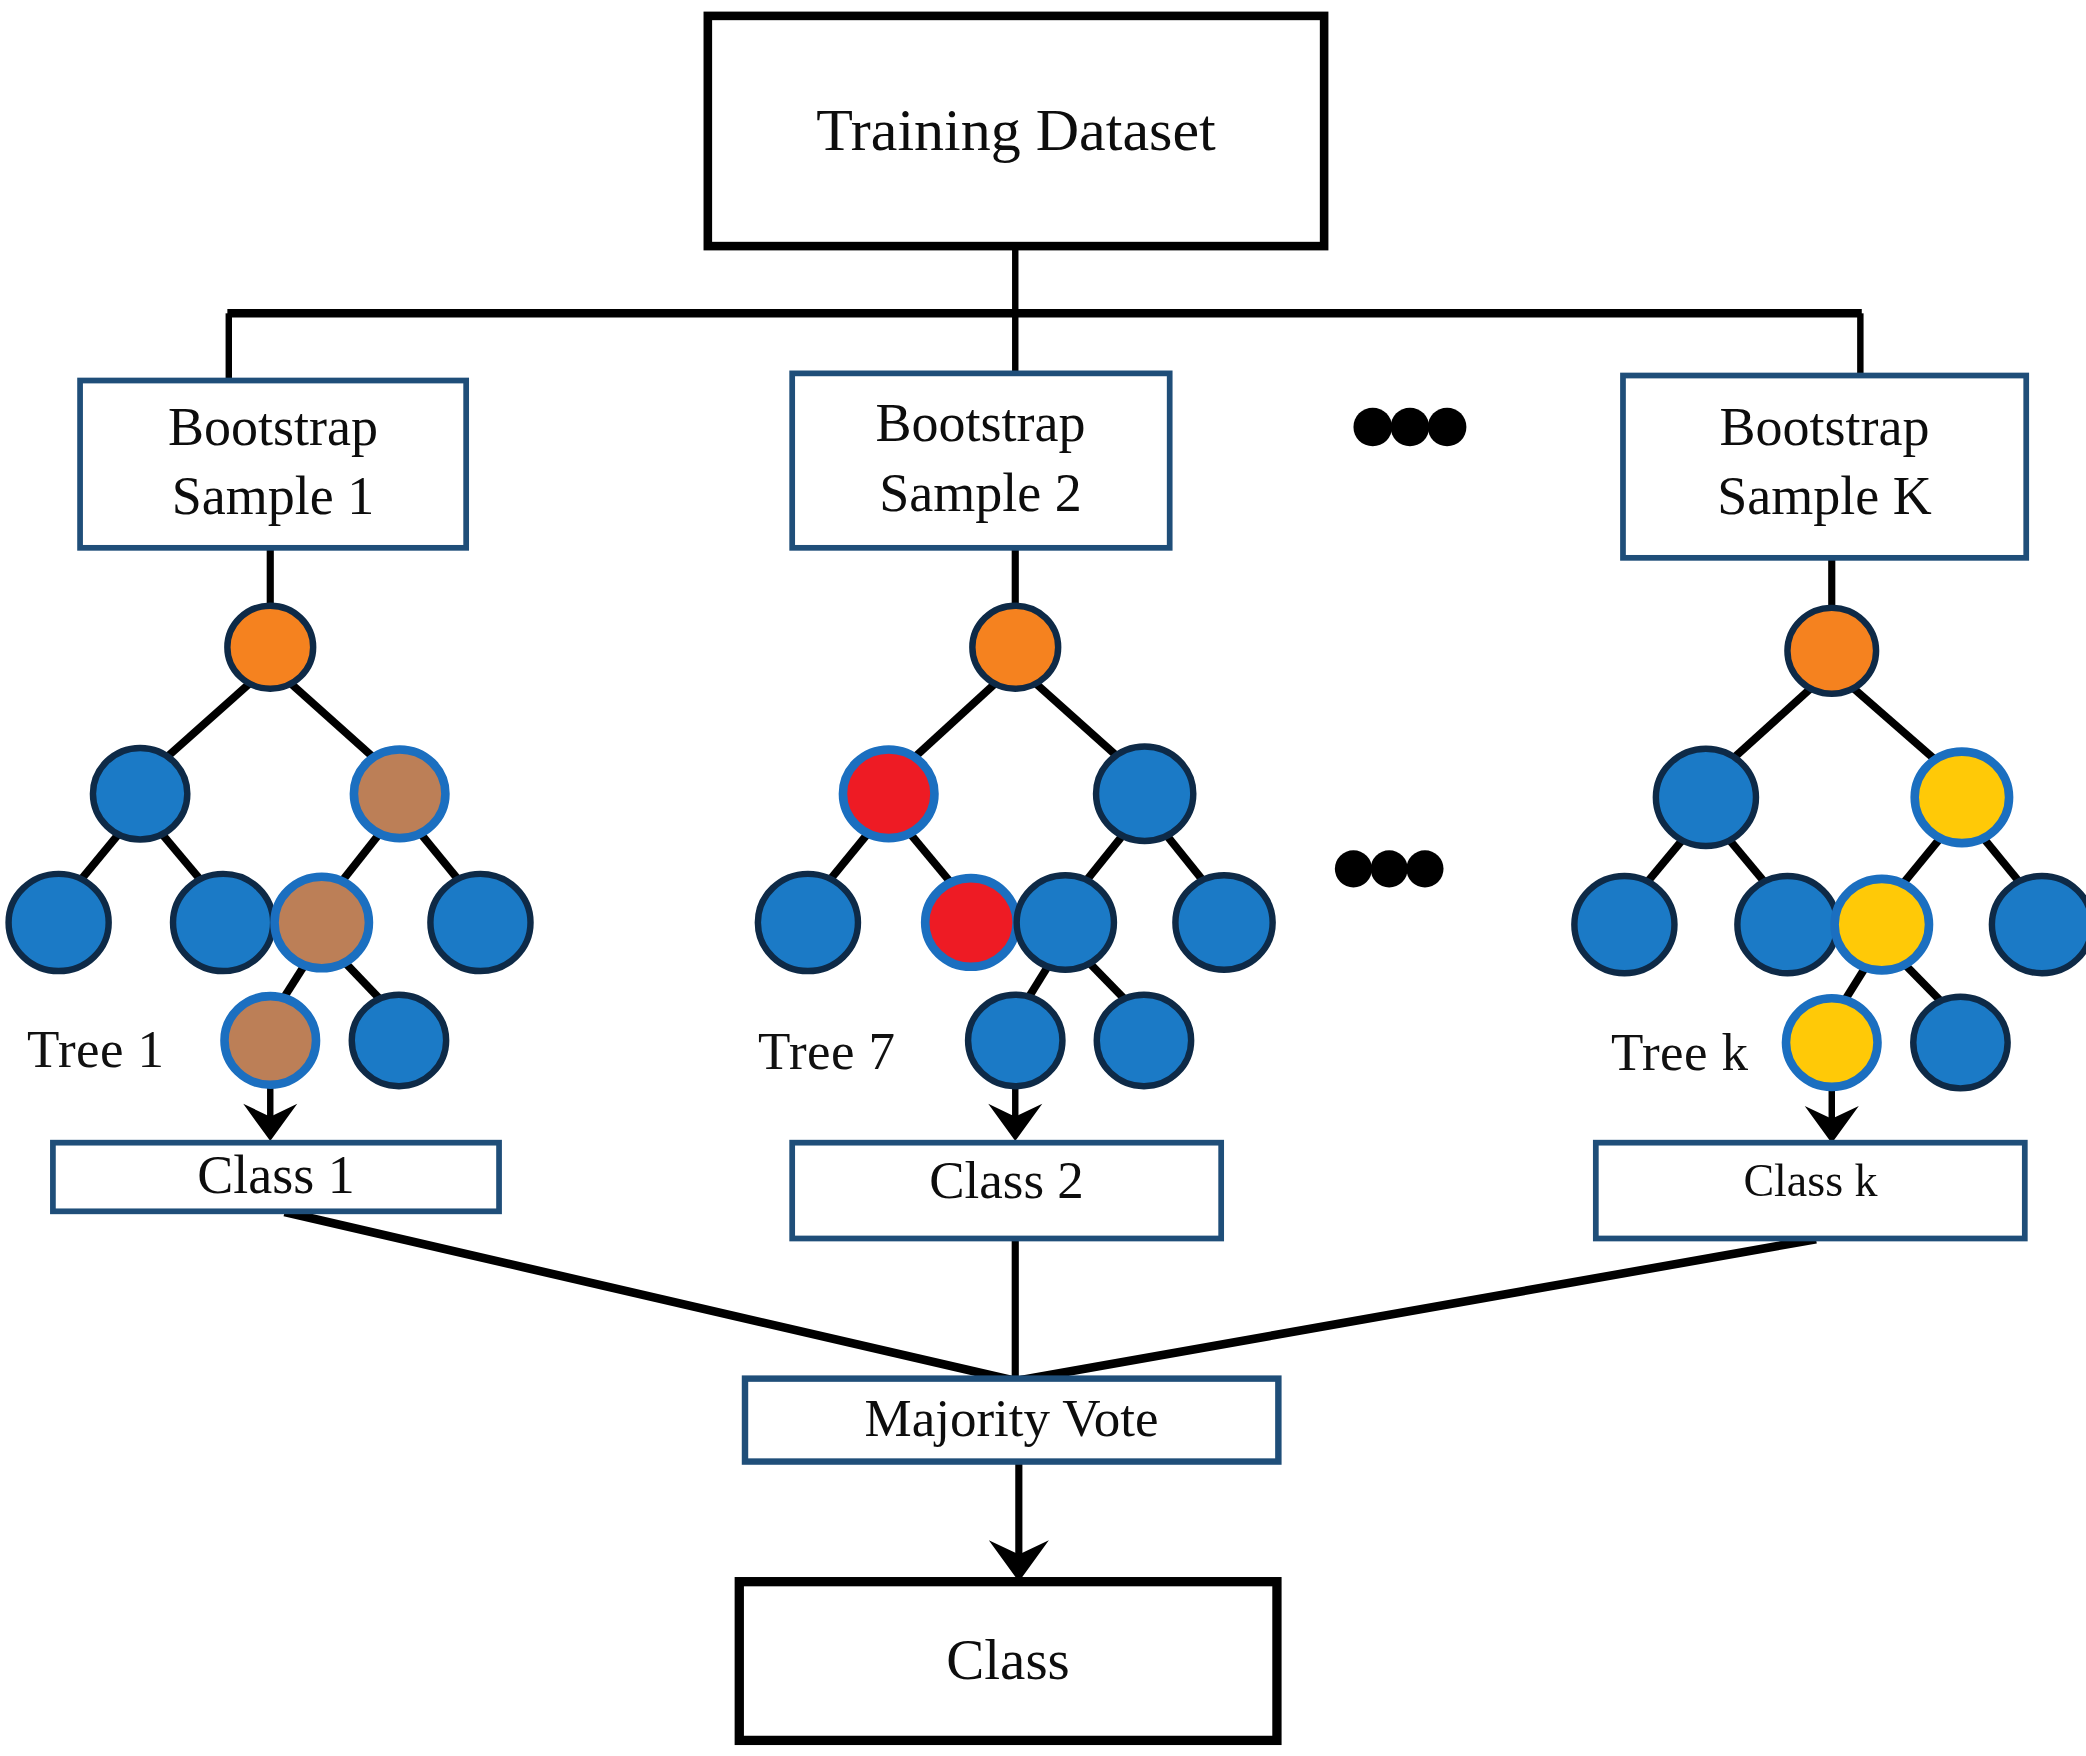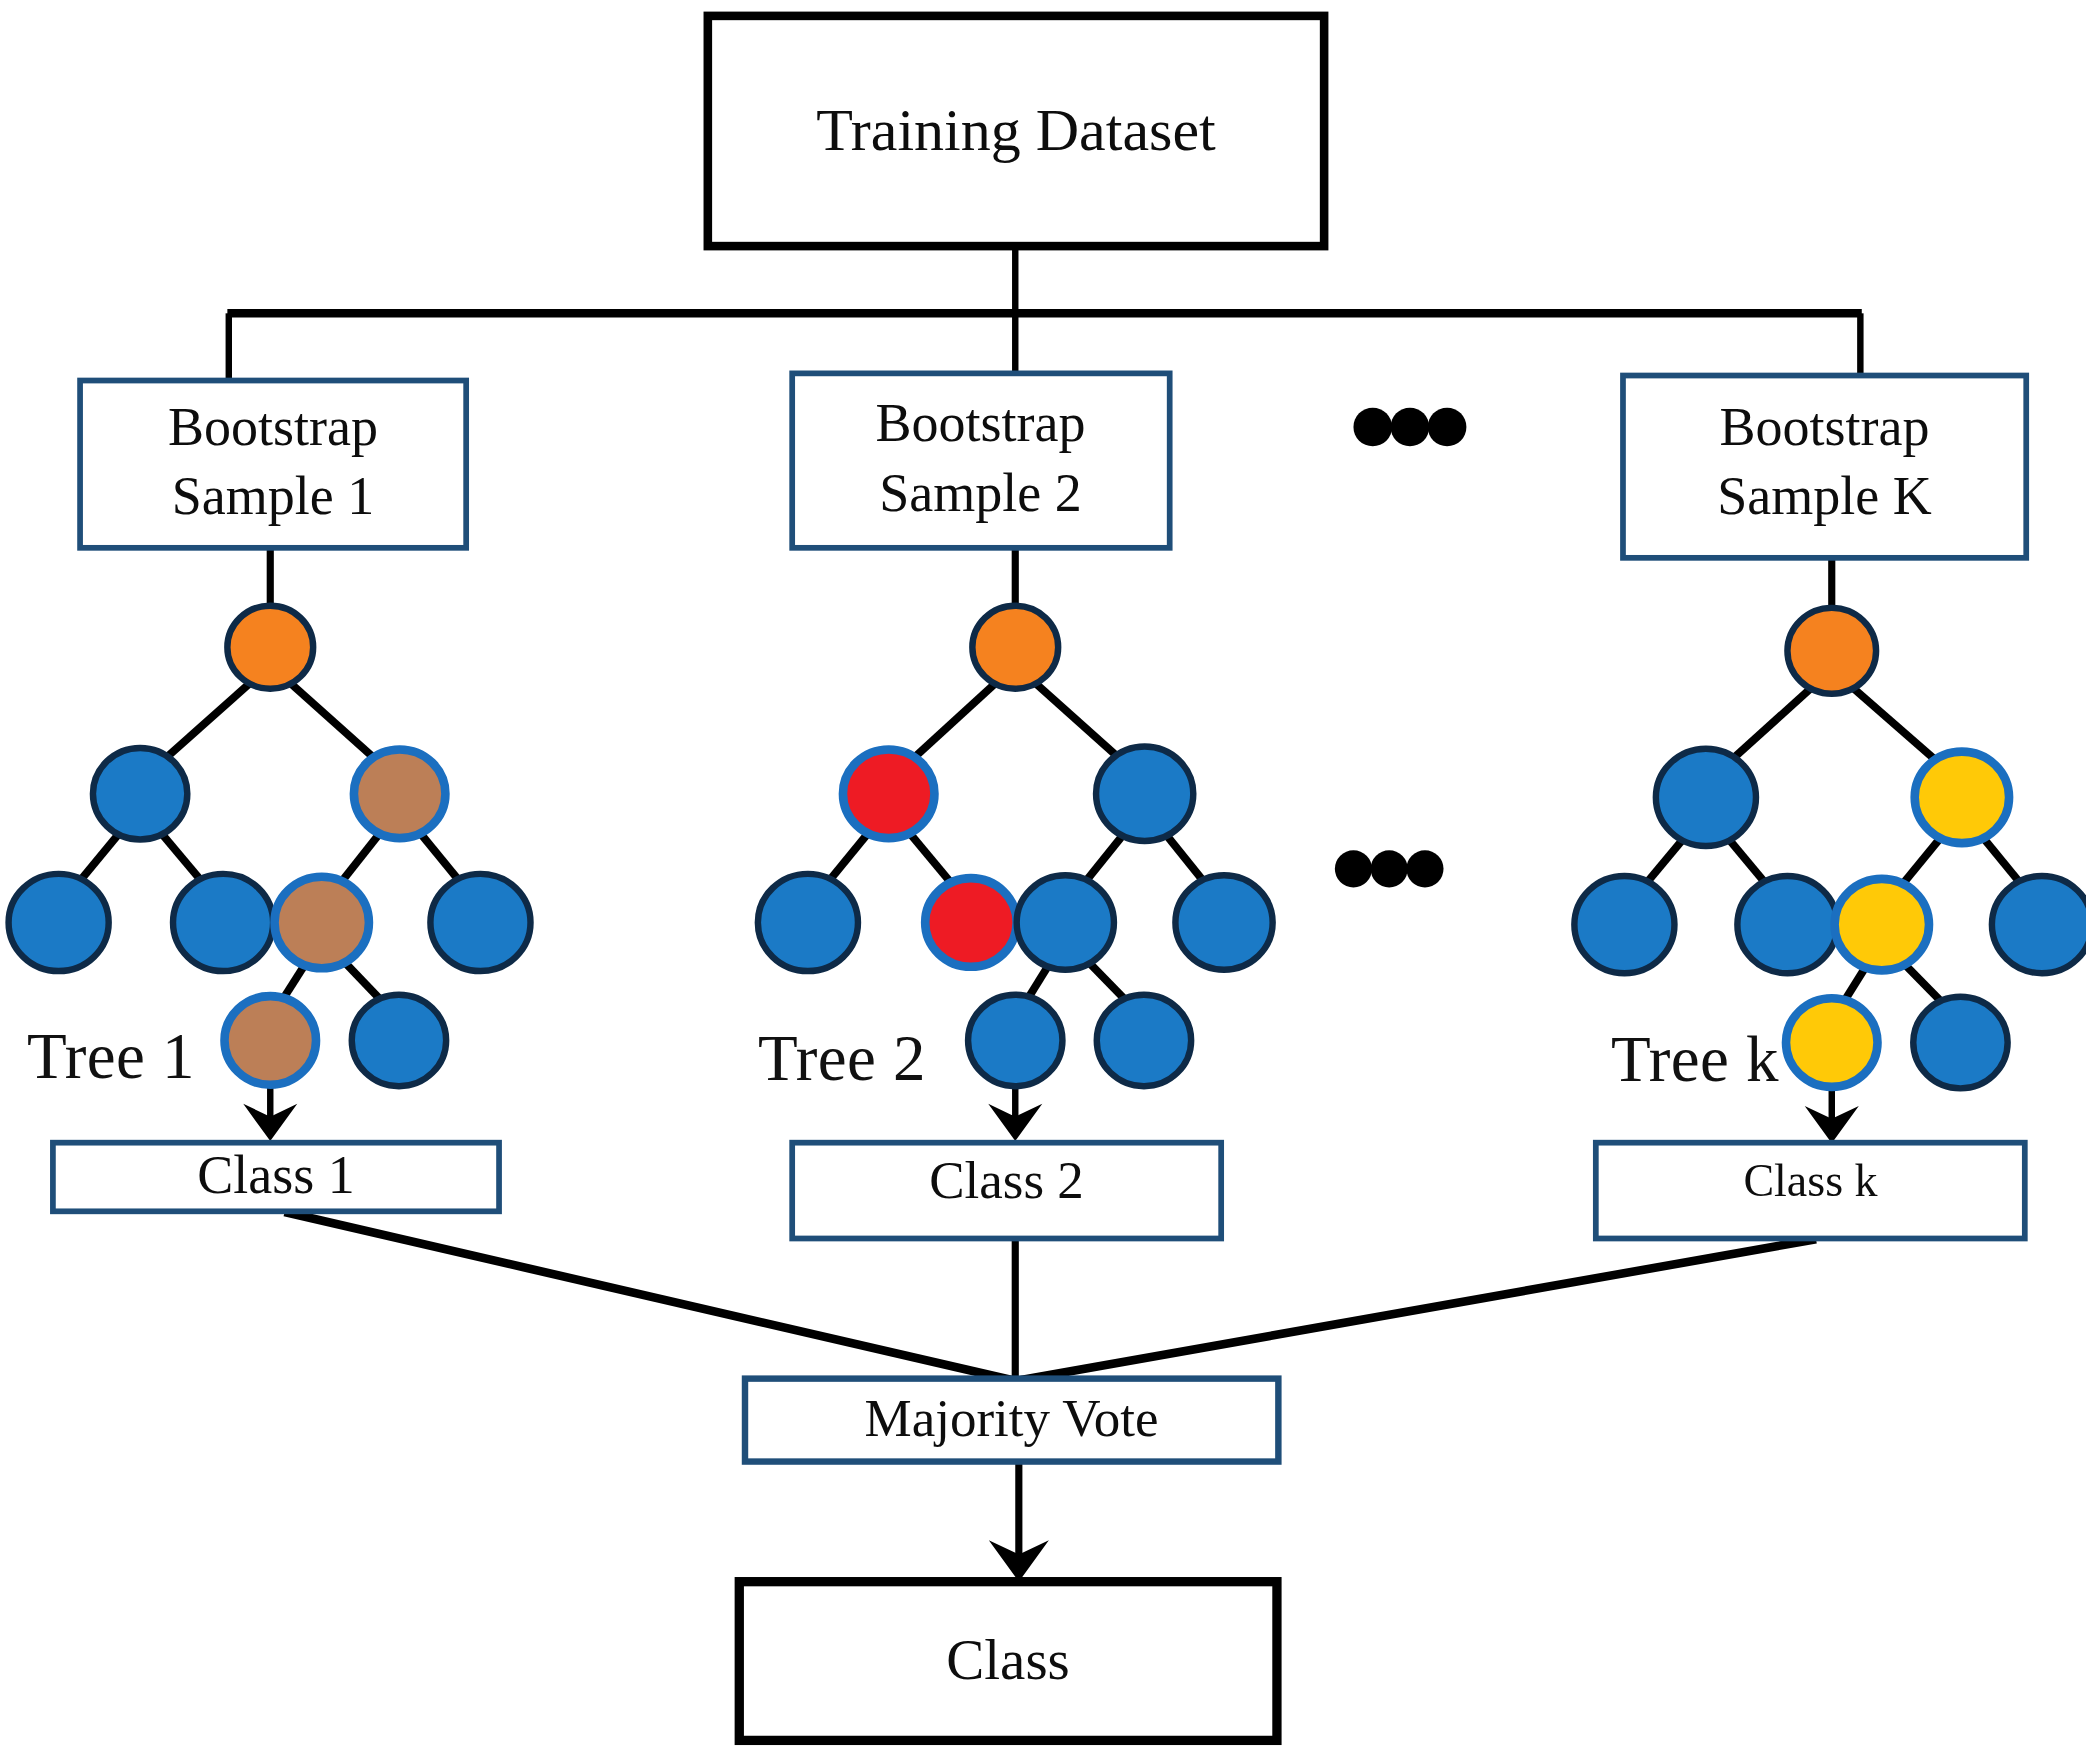--- a/index.html
+++ b/index.html
@@ -30,21 +30,21 @@
     color: #0d0d0d;
     font-family: "Liberation Serif", "DejaVu Serif", serif;
     line-height: 1.28;
     white-space: pre-line;
     pointer-events: none;
   }
   .tree-label {
     position: absolute;
     color: #111111;
     font-family: "Liberation Serif", "DejaVu Serif", serif;
-    font-size: 65px;
+    font-size: 53px;
     letter-spacing: 0.4px;
     white-space: nowrap;
   }
   .hit {
     position: absolute;
     background: transparent;
   }
 </style>
 </head>
 <body>
@@ -186,21 +186,21 @@
 Sample 1</div>
 
   <div class="box-label" style="left:792px; top:370px; width:377px; height:177px; font-size:54px;">Bootstrap
 Sample 2</div>
 
   <div class="box-label" style="left:1623px; top:372px; width:403px; height:180px; font-size:54px;">Bootstrap
 Sample K</div>
 
   <div class="tree-label" style="left:27px; top:1019px;">Tree 1</div>
 
-  <div class="tree-label" style="left:758px; top:1021px;">Tree 2</div>
+  <div class="tree-label" style="left:758px; top:1021px;">Tree 7</div>
 
   <div class="tree-label" style="left:1563px; top:1022px;margin-left:48px;">Tree k</div>
 
   <div class="box-label" style="left:53px; top:1140px; width:446px; height:71px; font-size:54px;">Class 1</div>
 
   <div class="box-label" style="left:792px; top:1138px; width:429px; height:86px; font-size:53px;">Class 2</div>
 
   <div class="box-label" style="left:1596px; top:1138px; width:429px; height:86px; font-size:46px;">Class k</div>
 
   <div class="box-label" style="left:739px; top:1581px; width:538px; height:159px; font-size:57px;">Class</div>

